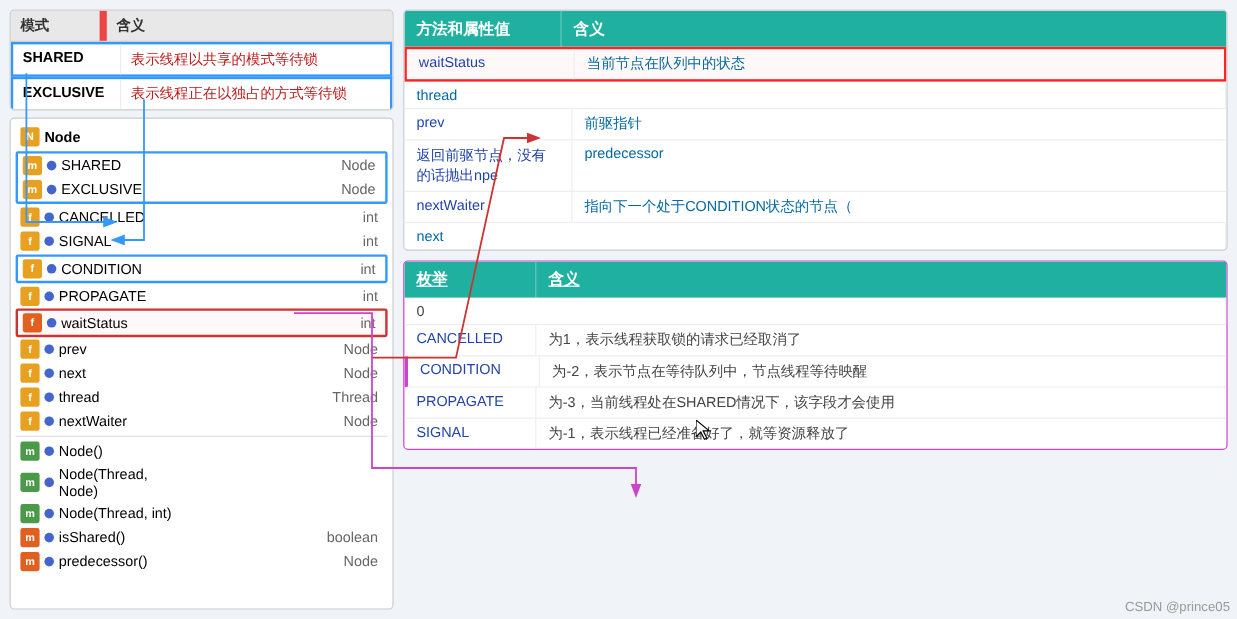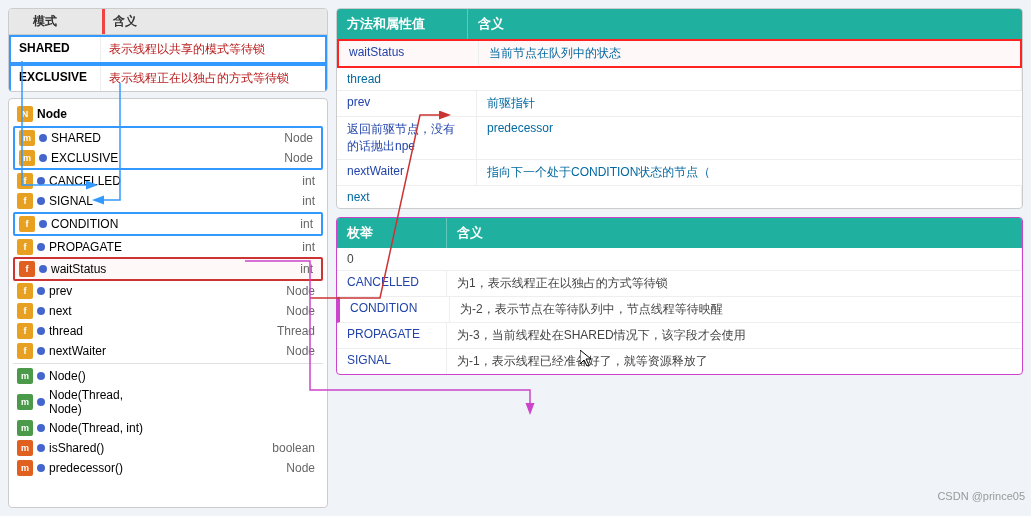--- a/index.html
+++ b/index.html
@@ -41,21 +41,21 @@
       display: flex;
       background: #e8e8e8;
       border-bottom: 1px solid #ccc;
     }
     .mode-table-header .col {
       padding: 4px 8px;
       font-weight: bold;
       font-size: 12px;
       color: #333;
     }
-    .mode-table-header .col:first-child { width: 80px; border-right: 3px solid #ef4444; margin-left: 16px; }
+    .mode-table-header .col:first-child { width: 80px; border-right: 6px solid #ef4444; }
     .mode-table-header .col:last-child { flex: 1; }
 
     .mode-row {
       display: flex;
       border-bottom: 1px solid #eee;
     }
     .mode-row:last-child { border-bottom: none; }
     .mode-row .cell {
       padding: 4px 8px;
       font-size: 12px;
@@ -198,20 +198,21 @@
     }
     .enum-table-header {
       display: flex;
       background: #20b0a0;
     }
     .enum-table-header .col {
       padding: 6px 10px;
       font-weight: bold;
       font-size: 13px;
       color: white;
+      text-decoration: underline;
     }
     .enum-table-header .col:first-child { width: 110px; border-right: 1px solid rgba(255,255,255,0.3); }
 
     .enum-row {
       display: flex;
       border-bottom: 1px solid #eee;
     }
     .enum-row:last-child { border-bottom: none; }
     .enum-row .cell {
       padding: 4px 10px;
@@ -235,21 +236,21 @@
       top: 0;
       left: 0;
       width: 1031px;
       height: 516px;
       pointer-events: none;
     }
 
     
     .watermark {
       position: absolute;
-      bottom: 14px;
+      bottom: 4px;
       right: 6px;
       font-size: 11px;
       color: #999;
     }
 
     .cursor {
       position: absolute;
       width: 14px;
       height: 18px;
       pointer-events: none;
@@ -431,21 +432,21 @@
       <div class="enum-table-header">
         <div class="col">枚举</div>
         <div class="col">含义</div>
       </div>
 
       <div class="enum-row">
         <div class="cell">0</div>
       </div>
       <div class="enum-row">
         <div class="cell">CANCELLED</div>
-        <div class="cell">为1，表示线程正在以独占的方式等待锁</div>
+        <div class="cell">为1，表示线程获取锁的请求已经取消了</div>
       </div>
       <div class="enum-row condition-highlight-row">
         <div class="cell">CONDITION</div>
         <div class="cell">为-2，表示节点在等待队列中，节点线程等待映醒</div>
       </div>
       <div class="enum-row">
         <div class="cell">PROPAGATE</div>
         <div class="cell">为-3，当前线程处在SHARED情况下，该字段才会使用</div>
       </div>
       <div class="enum-row">

